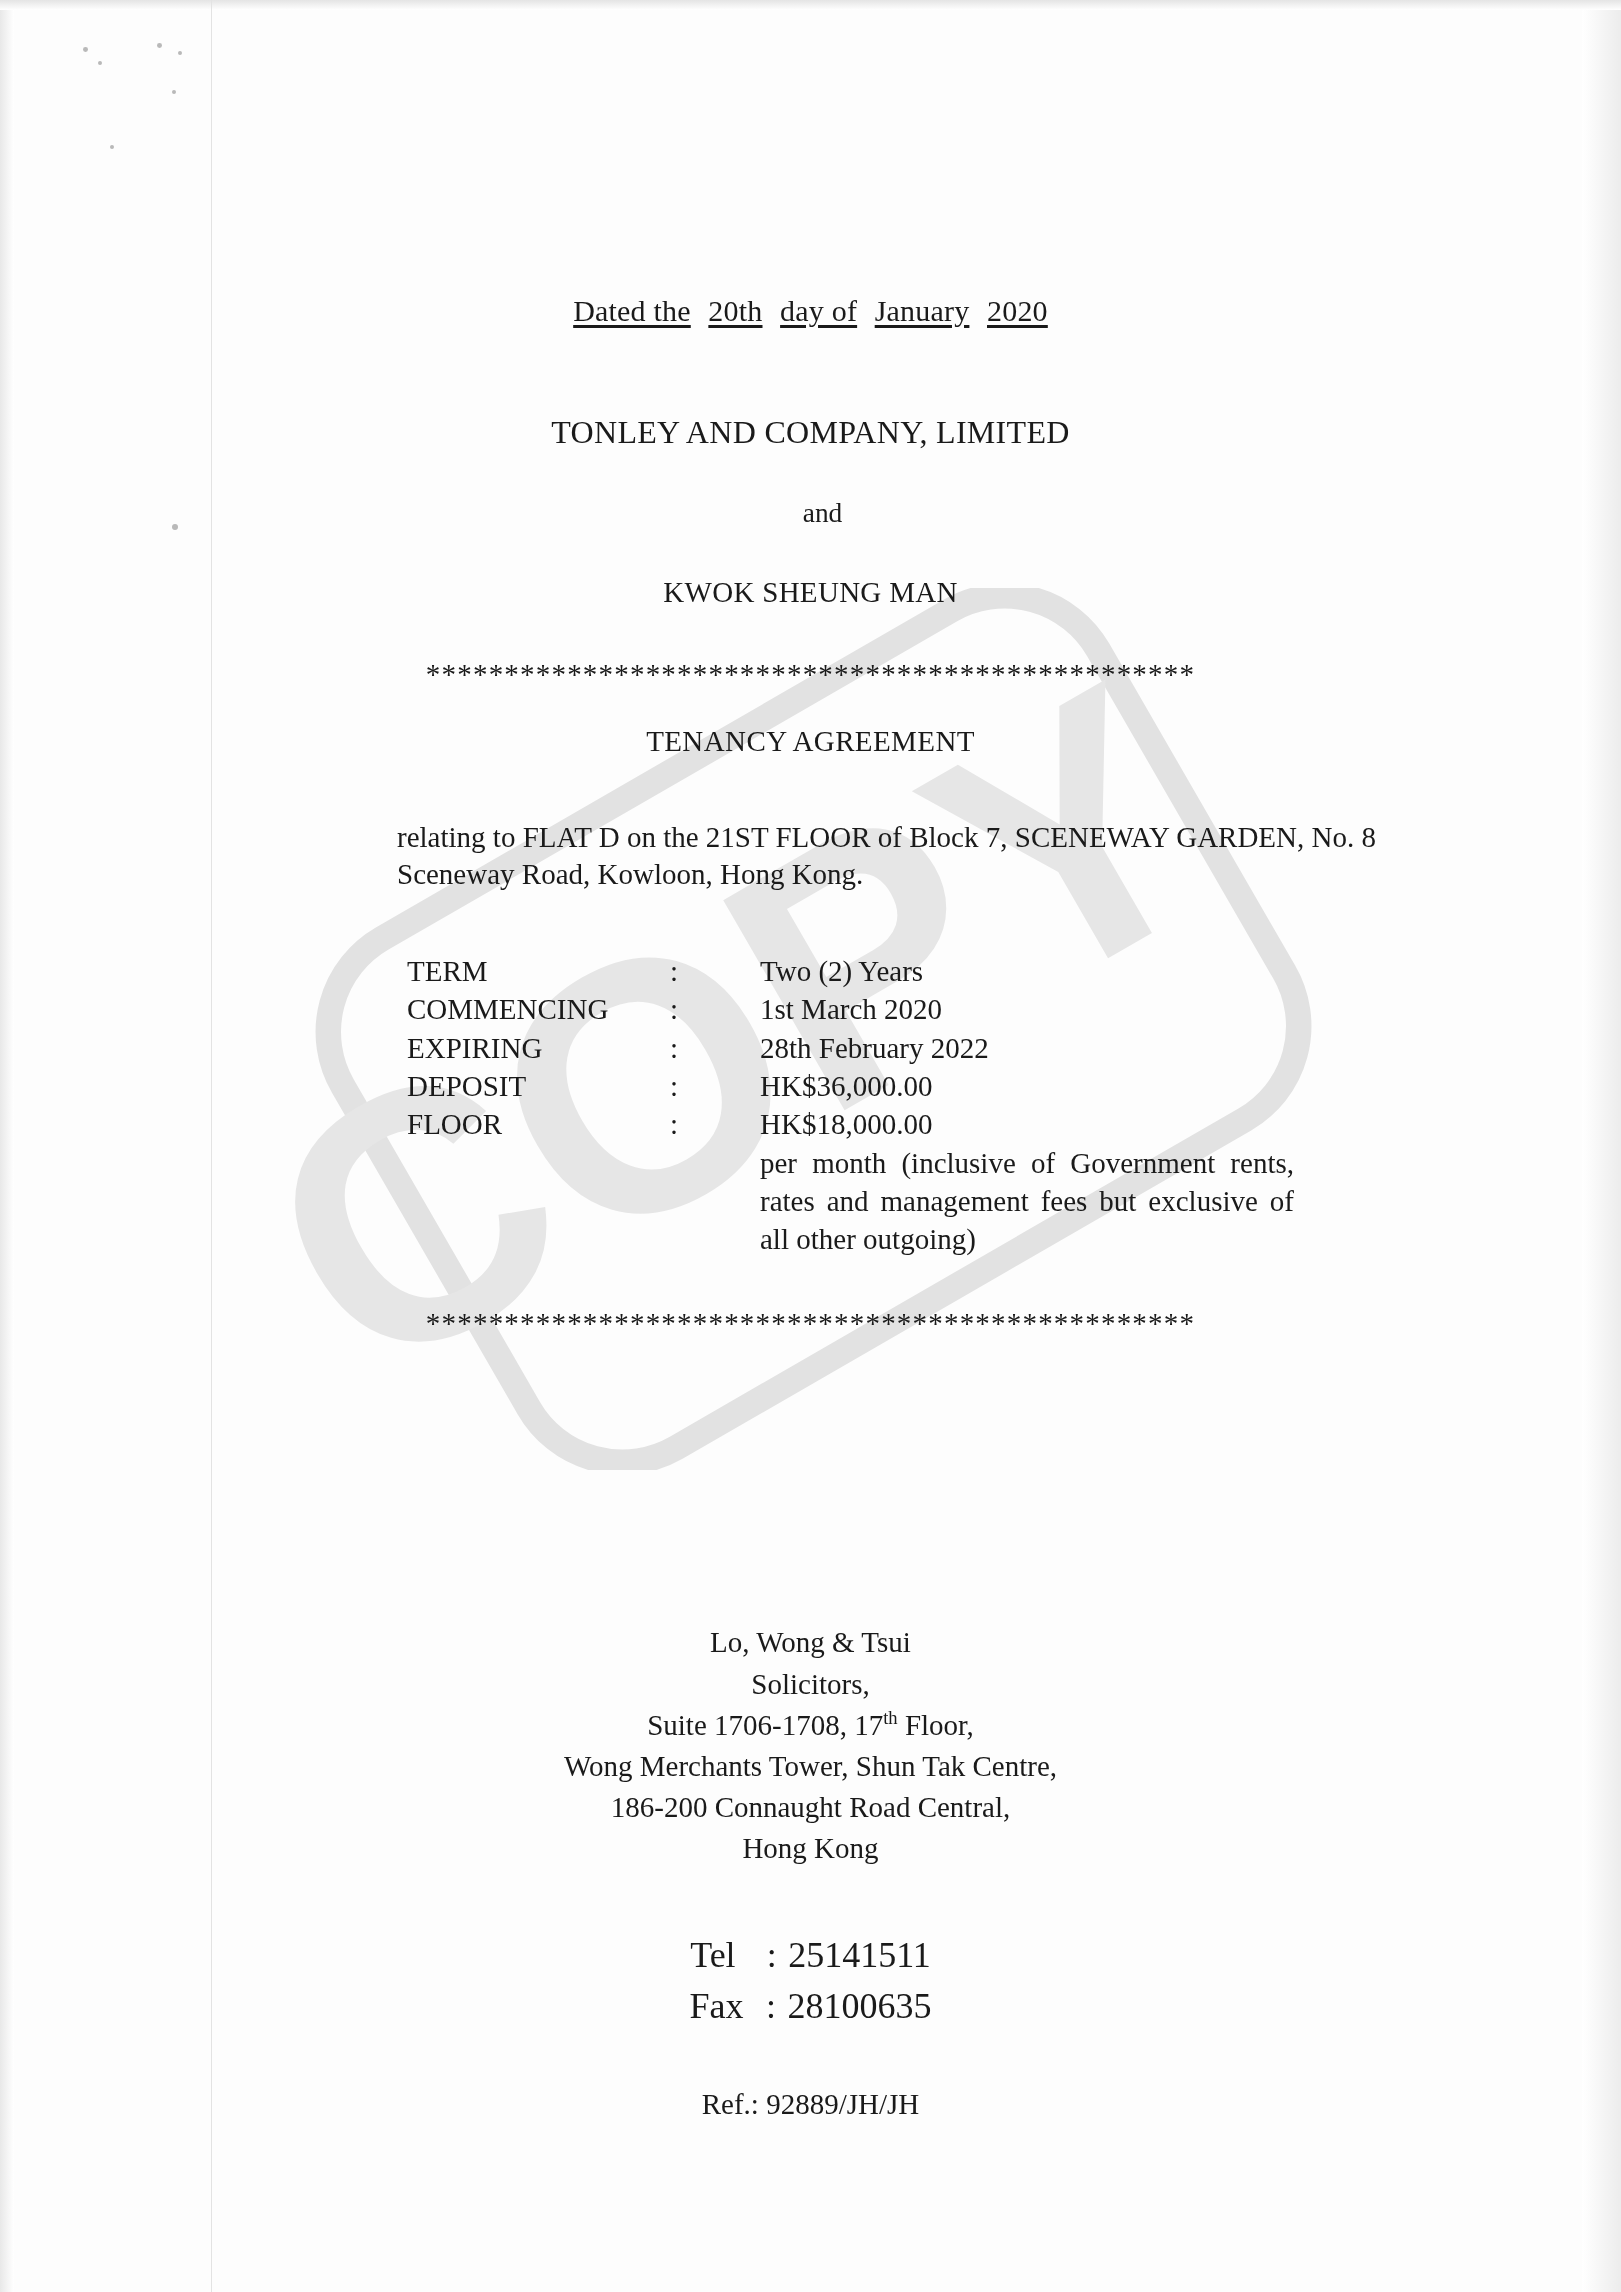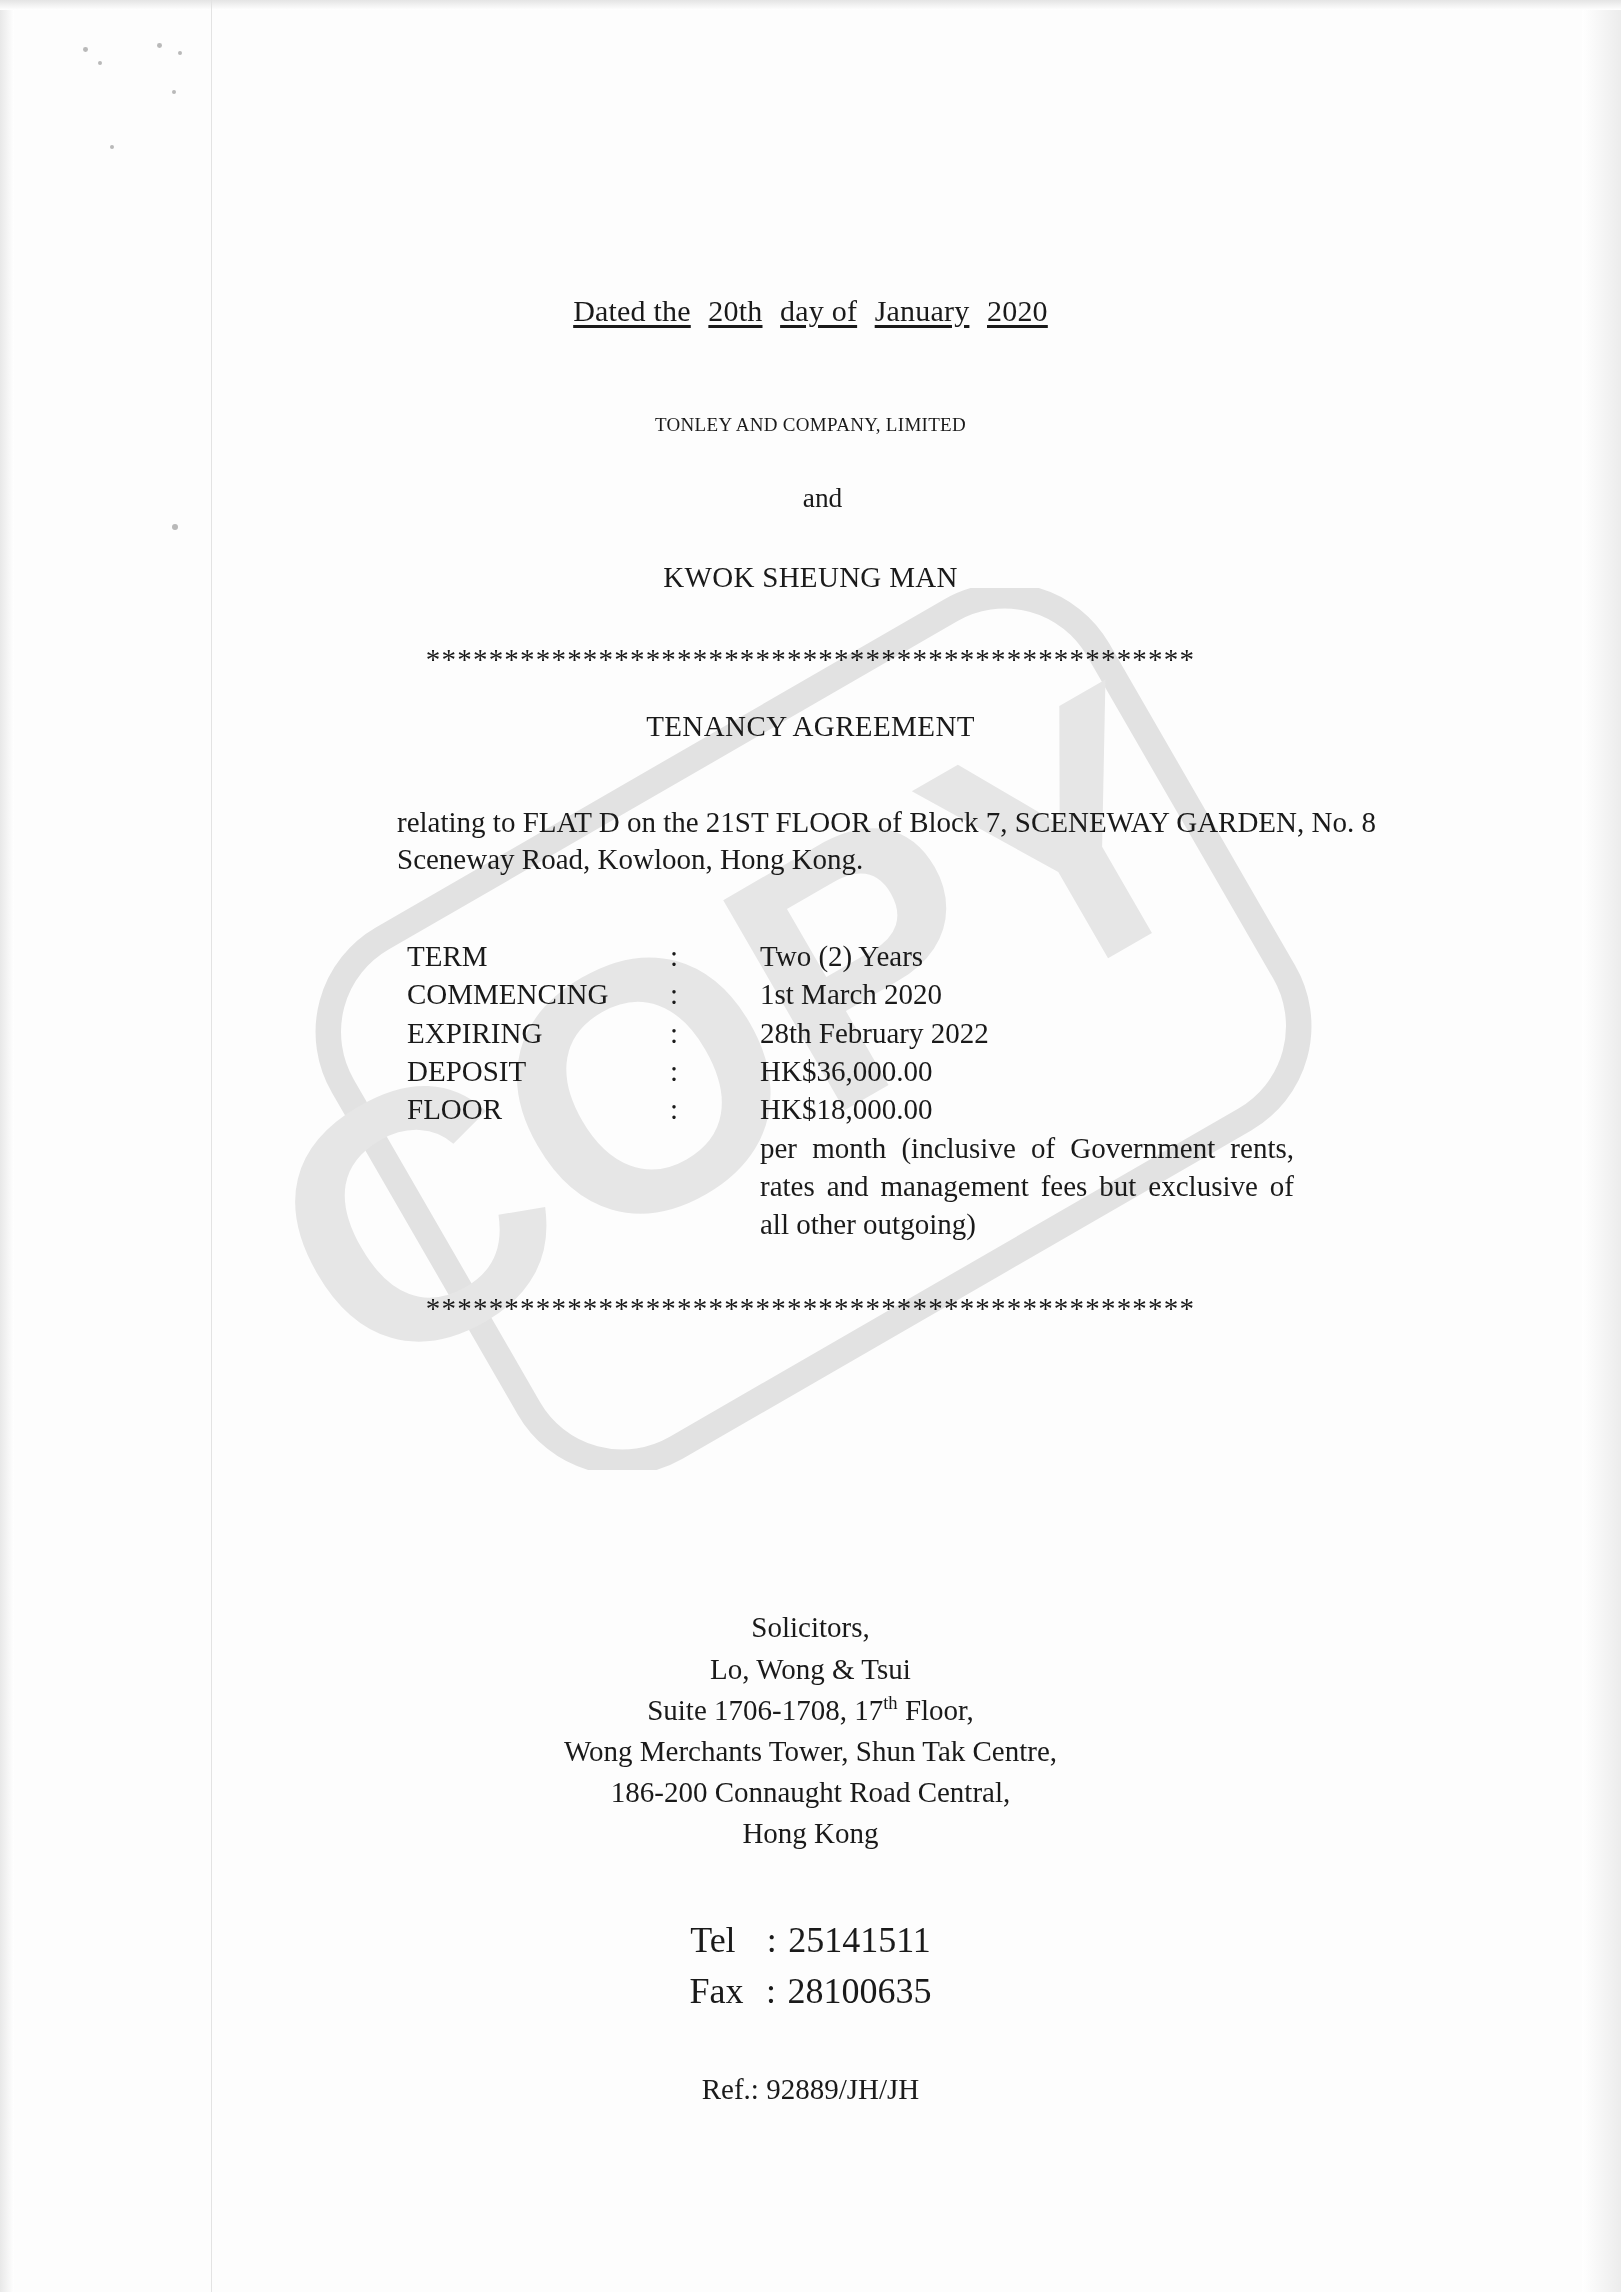--- a/index.html
+++ b/index.html
@@ -75,21 +75,21 @@
   .dated .u {
     text-decoration: underline;
     text-underline-offset: 3.9px;
   }
   .dated .gap {
     display: inline-block;
     width: 17.6px;
   }
   .party1 {
     margin-top: 86px;
-    font-size: 19px;
+    font-size: 32px;
     letter-spacing: 0.3px;
   }
   .and {
     margin-top: 47px;
     font-size: 27.4px;
     padding-left: 24px;
   }
   .party2 {
     margin-top: 47px;
     font-size: 29px;
@@ -254,22 +254,22 @@
             <td class="c"></td>
             <td class="rent-note">per month (inclusive of Government rents, rates and management fees but exclusive of all other outgoing)</td>
           </tr>
         </tbody>
       </table>
     </div>
 
     <div class="line stars stars-2">*************************************************</div>
 
     <div class="firm">
+      <div>Lo, Wong &amp; Tsui</div>
       <div>Solicitors,</div>
-      <div>Lo, Wong &amp; Tsui</div>
       <div><span>Suite 1706-1708, 17</span><span class="sup">th</span><span> Floor,</span></div>
       <div>Wong Merchants Tower, Shun Tak Centre,</div>
       <div>186-200 Connaught Road Central,</div>
       <div>Hong Kong</div>
     </div>
 
     <div class="contact">
       <div class="row">
         <span class="lbl">Tel</span><span class="col">:</span><span>25141511</span>
       </div>

